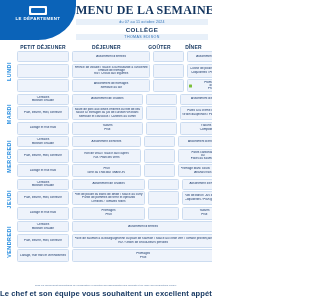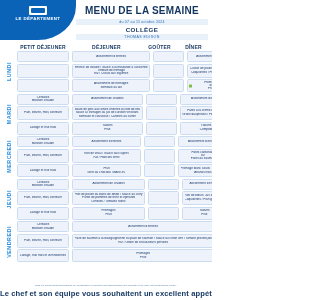--- a/index.html
+++ b/index.html
@@ -30,23 +30,24 @@
     background:#0b63b8;border-radius:1px;
   }
   .logo-text{
     font-size:4.4px;letter-spacing:.35px;color:#ffffff;
     font-weight:bold;white-space:nowrap;text-transform:uppercase;
   }
   .title-block{
     position:absolute;left:76px;right:4px;top:4px;text-align:center;
   }
   .main-title{
-    font-size:10px;font-weight:bold;letter-spacing:.2px;
+    font-size:12px;font-weight:bold;letter-spacing:.2px;
     color:#13355f;text-transform:uppercase;line-height:13px;
     white-space:nowrap;
+    font-family:Liberation Serif, serif;
   }
   .date-range{
     font-size:3.6px;color:#2d6fb5;letter-spacing:.2px;margin-top:2px;
     background:#e8f0f9;padding:1px 0;
   }
   .estab{
     font-size:6.2px;font-weight:bold;color:#13355f;letter-spacing:.4px;
     margin-top:1px;text-transform:uppercase;
   }
   .estab-sub{

